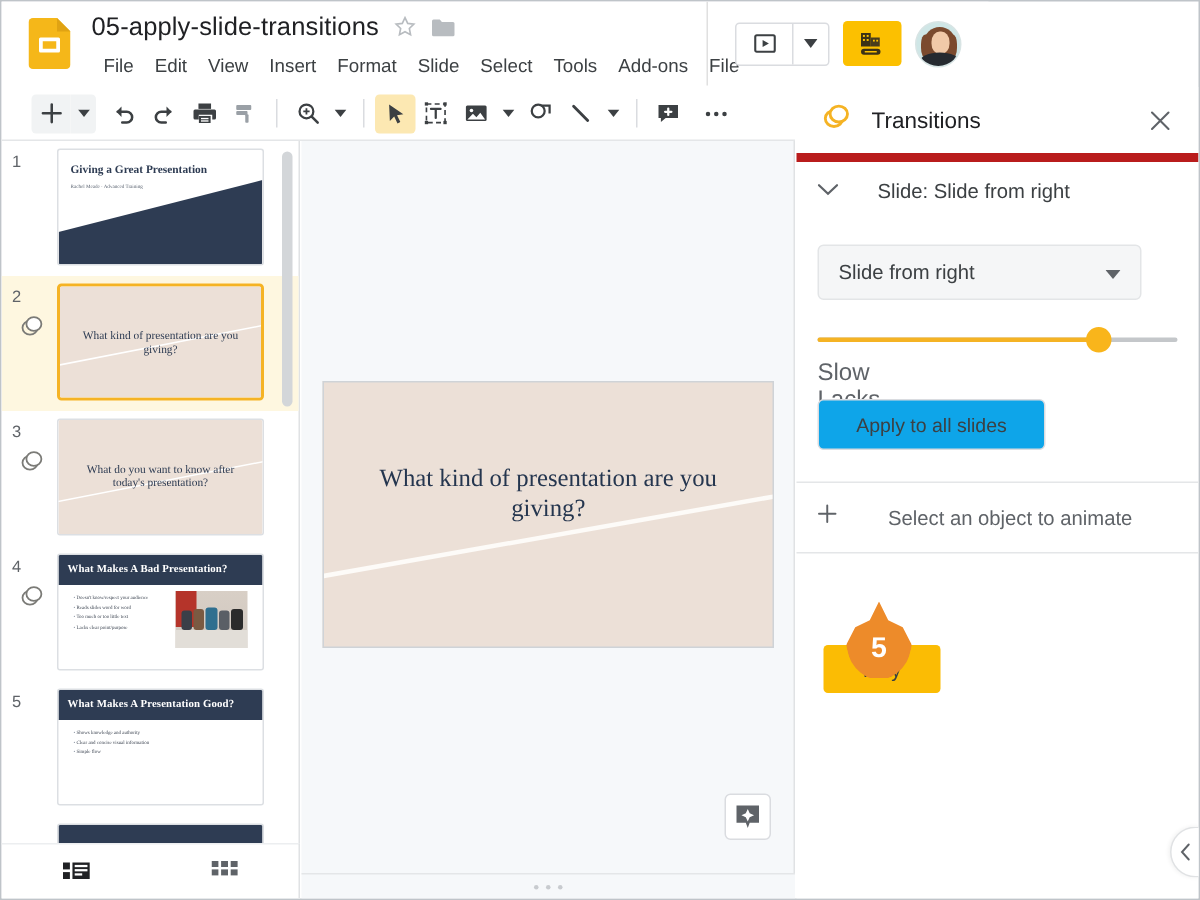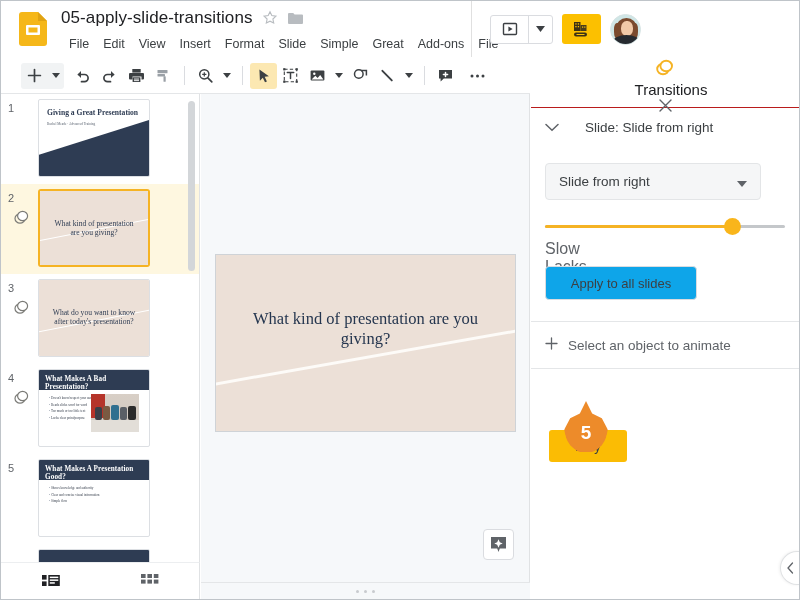--- a/index.html
+++ b/index.html
@@ -125,21 +125,21 @@
   .slide-row.selected { background: #fef7e0; }
   .slide-num {
     width: 20px; text-align: center; font-size: 11px; color: #5f6368;
     margin-top: 8px; flex: none;
   }
   .trans-badge {
     position: absolute; left: 11px; top: 25px; width: 19px; height: 16px;
   }
   .thumb-wrap {
     margin-top: 5px; margin-left: 17px;
-    width: 112px; height: 78px;
+    width: 138px; height: 78px;
     border: 1px solid #dcdfe3; border-radius: 2px;
     background: #fff; overflow: hidden; position: relative;
   }
   .slide-row.selected .thumb-wrap {
     border: 2px solid #f5b324; border-radius: 3px;
   }
 
   
   .th-title-dark {
     position: absolute; left: 0; top: 0; width: 100%; height: 20px;
@@ -246,22 +246,22 @@
   }
   .cdot { width: 3px; height: 3px; border-radius: 50%; background: #c8cbcf; }
 
   
   .panel {
     position: absolute; left: 530px; top: 57px; width: 268px; height: 541px;
     background: #fff;
   }
   .panel-head {
     position: absolute; left: 0; top: 0; width: 268px; height: 50px;
-    border-bottom: 1px solid #b91c1c;
-    display: flex; align-items: center; padding: 0 16px; flex-direction: column;
+    border-bottom: 6px solid #b91c1c;
+    display: flex; align-items: center; padding: 0 16px;
   }
   .panel-title {
     font-size: 15px; color: #202124; margin-left: 12px; flex: 1;
   }
   .panel-close { width: 20px; height: 20px; display:flex; align-items:center; justify-content:center;}
 
   .slide-section-head {
     position: absolute; left: 0; top: 50px; width: 268px; height: 38px;
     display: flex; align-items: center; padding-left: 14px; gap: 26px;
   }
@@ -298,21 +298,21 @@
     position: absolute; left: 14px; top: 208px; width: 152px; height: 34px;
     border: 1px solid #dadce0; border-radius: 4px; background: #0ea5e9;
     display: flex; align-items: center; justify-content: center;
     font-size: 13px; color: #3c4043;
   }
   .animate-row {
     position: absolute; left: 0; top: 263px; width: 268px; height: 48px;
     border-top: 1px solid #e4e6e8; border-bottom: 1px solid #e4e6e8;
     display: flex; align-items: center; padding-left: 14px; gap: 10px;
   }
-  .animate-row .lbl { font-size: 13.5px; color: #5f6368; }
+  .animate-row .lbl { font-size: 13.5px; color: #5f6368; margin-left: 24px; }
   .play-btn {
     position: absolute; left: 18px; top: 372px; width: 78px; height: 32px;
     background: #fbbc04; border-radius: 3px;
     display: flex; align-items: center; justify-content: center;
     font-size: 13px; color: #3c4043;
   }
   .callout {
     position: absolute; left: 563px; top: 400px;
     width: 44px; height: 56px;
   }
@@ -365,22 +365,22 @@
       </span>
     </div>
 
     <div class="menubar">
       <div class="menu-item">File</div>
       <div class="menu-item">Edit</div>
       <div class="menu-item">View</div>
       <div class="menu-item">Insert</div>
       <div class="menu-item">Format</div>
       <div class="menu-item">Slide</div>
-      <div class="menu-item">Simple</div>
-      <div class="menu-item">Great</div>
+      <div class="menu-item">Select</div>
+      <div class="menu-item">Tools</div>
       <div class="menu-item">Add-ons</div>
       <div class="menu-item">File</div>
     </div>
 
     <div class="header-right">
       <div class="present-group">
         <div class="present-btn">
           <svg width="16" height="16" viewBox="0 0 16 16">
             <rect x="1.5" y="2.5" width="13" height="11" rx="1" fill="none" stroke="#3c4043" stroke-width="1.4"></rect>
             <path d="M6.4 5.6l4.2 2.4-4.2 2.4z" fill="#3c4043"></path>

